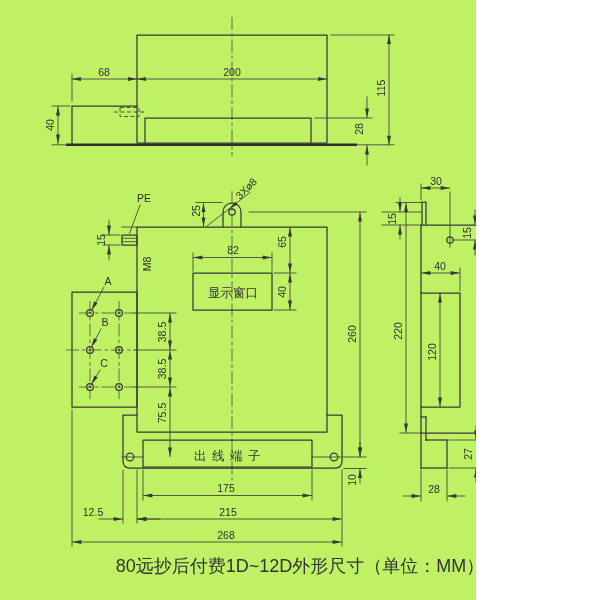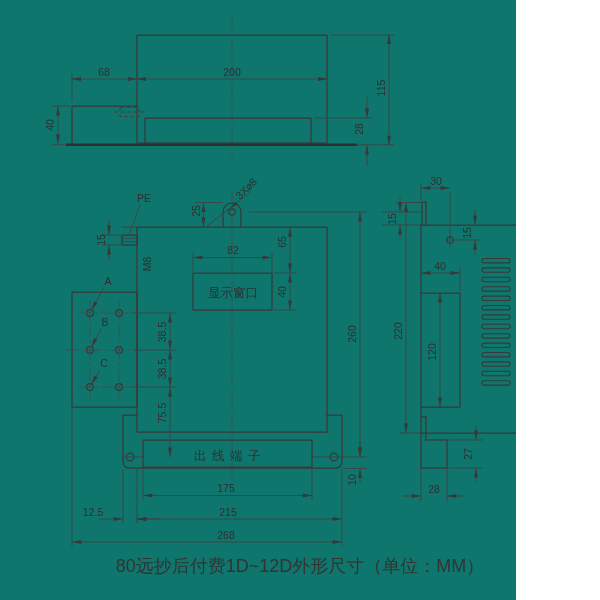--- a/index.html
+++ b/index.html
@@ -1,16 +1,16 @@
 <!DOCTYPE html>
 <html><head>
 <meta charset="utf-8">
 <style>
   html,body{margin:0;padding:0;background:#fff;}
-  .stage{position:relative;width:516px;height:600px;background:#0f766e;overflow:hidden;text-decoration:underline;}
+  .stage{position:relative;width:476px;height:600px;background:#bef264;overflow:hidden;text-decoration:underline;}
   svg{display:block;}
   .ol{fill:none;stroke:#383838;stroke-width:1.25;stroke-linejoin:round;stroke-linecap:square;}
   .tl{fill:none;stroke:#404040;stroke-width:0.85;stroke-linecap:square;}
   .cl{fill:none;stroke:#4a4a4a;stroke-width:0.8;stroke-dasharray:13 3 3.5 3;}
   .hd{fill:none;stroke:#404040;stroke-width:0.9;stroke-dasharray:4 2.5;}
   .base{stroke:#2e2e2e;stroke-width:2.6;}
   .vent{fill:none;stroke:#383838;stroke-width:1.1;}
   .dot{fill:#383838;stroke:none;}
   text{font-family:"Liberation Sans","DejaVu Sans",sans-serif;font-size:10.5px;fill:#2f2f2f;}
   .cjk{font-size:12.5px;}

